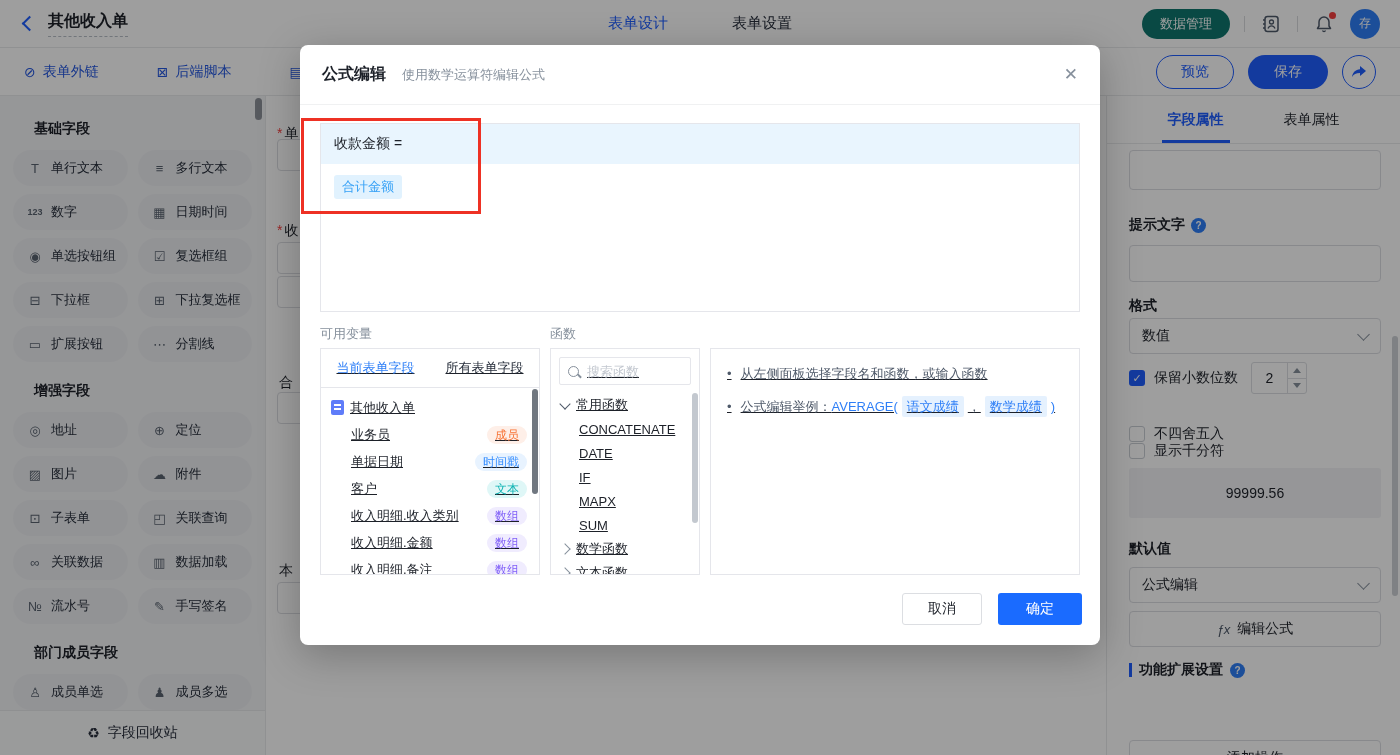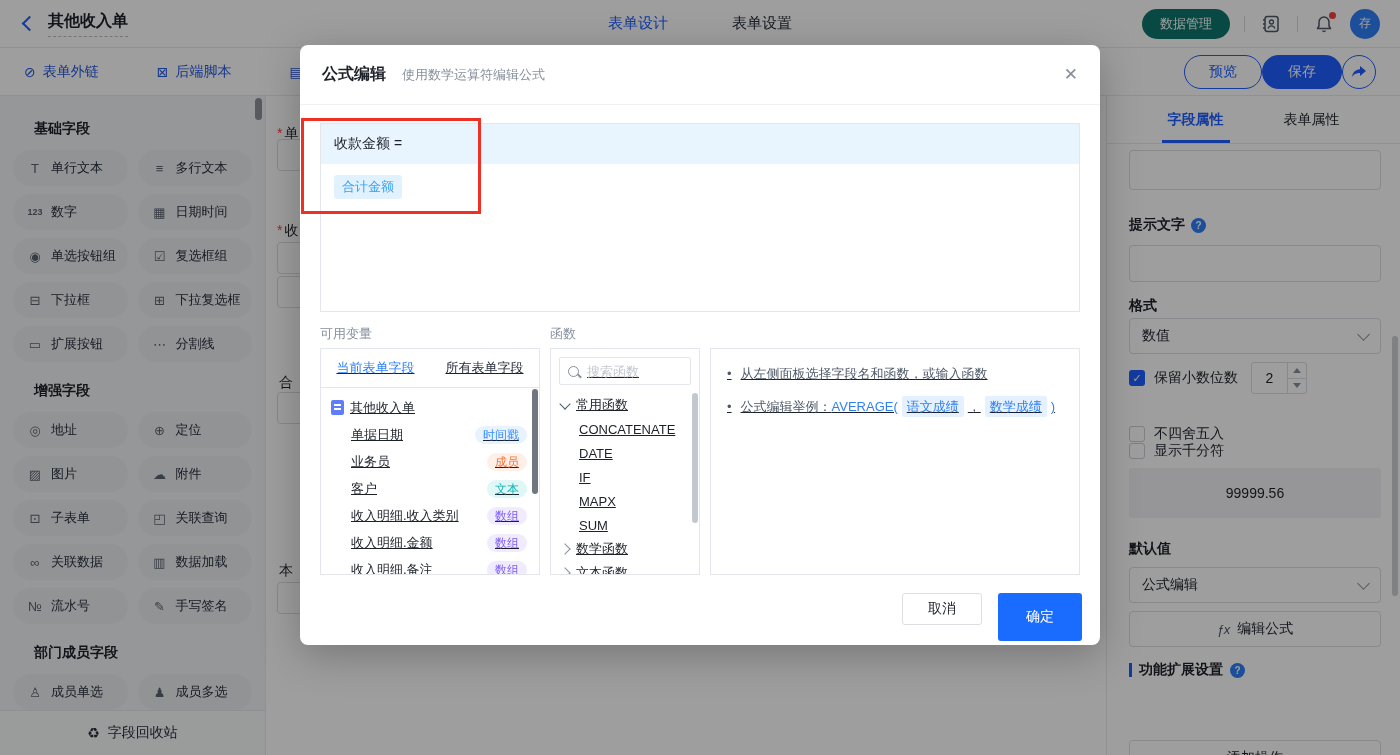--- a/index.html
+++ b/index.html
@@ -18,21 +18,21 @@
   .btn-green{height:30px;padding:0 18px;border-radius:15px;background:#0f766e;color:#fff;border:none;font-size:13px;cursor:pointer;}
   .vsep{width:1px;height:16px;background:#d8dade;}
   .icon-btn{position:relative;display:flex;align-items:center;justify-content:center;width:24px;height:24px;cursor:pointer;}
   .dot{position:absolute;width:7px;height:7px;border-radius:50%;background:#f53f3f;top:0;right:0;}
   .avatar{width:30px;height:30px;border-radius:50%;background:#2e7ff7;color:#fff;display:flex;align-items:center;justify-content:center;font-size:12px;cursor:pointer;}
   
   .subbar{position:absolute;top:48px;left:0;right:0;height:48px;background:#fff;border-bottom:1px solid #e9eaec;
           display:flex;align-items:center;padding:0 24px;box-sizing:border-box;z-index:1;}
   .sb-link{display:flex;align-items:center;gap:7px;color:#2457e0;font-size:14px;margin-right:58px;cursor:pointer;}
   .sb-ic{font-size:14px;}
-  .sb-right{margin-left:auto;display:flex;align-items:flex-start;}
+  .sb-right{margin-left:auto;display:flex;gap:14px;align-items:flex-start;}
   .btn-outline-blue{height:34px;padding:0 24px;border-radius:17px;border:1px solid #1f5eff;color:#1f5eff;background:#fff;font-size:14px;cursor:pointer;}
   .btn-blue{height:34px;padding:0 26px;border-radius:17px;border:none;color:#fff;background:#1f5eff;font-size:14px;cursor:pointer;}
   .btn-share{width:34px;height:34px;border-radius:50%;border:1px solid #1f5eff;background:#fff;display:flex;align-items:center;justify-content:center;cursor:pointer;}
   
   .sidebar{position:absolute;top:96px;left:0;width:266px;bottom:0;background:#f3f4f6;box-sizing:border-box;
            padding:16px 13px 0;z-index:1;border-right:1px solid #e9eaec;}
   .sec-title{font-size:14px;font-weight:bold;margin:8px 0 12px 21px;}
   .grid{display:grid;grid-template-columns:1fr 1fr;gap:8px 10px;margin-bottom:20px;}
   .pill{height:36px;border-radius:18px;background:#eceef1;display:flex;align-items:center;padding-left:13px;
         font-size:13px;gap:7px;color:#272e3b;cursor:grab;overflow:hidden;white-space:nowrap;}
@@ -116,21 +116,21 @@
   .fn-row{height:24px;display:flex;align-items:center;font-size:13px;padding:0 10px;gap:7px;cursor:pointer;}
   .fn-row.item{padding-left:28px;}
   .arr-dn{width:7px;height:7px;border-right:1.4px solid #4e5969;border-bottom:1.4px solid #4e5969;transform:rotate(45deg);margin-top:-3px;flex:0 0 auto;}
   .arr-rt{width:7px;height:7px;border-right:1.4px solid #86909c;border-bottom:1.4px solid #86909c;transform:rotate(-45deg);flex:0 0 auto;}
   .f-thumb{position:absolute;right:1px;top:44px;width:6px;height:130px;background:#c3c8cf;border-radius:3px;}
   .tip{display:flex;font-size:13px;color:#4e5969;line-height:21px;margin-bottom:12px;align-items:flex-start;flex-wrap:wrap;}
   .tip::before{content:"•";margin-right:9px;color:#4e5969;}
   .tip-token{background:#e5f1fe;color:#2e7ff7;padding:0 5px;border-radius:2px;margin:0 4px;cursor:pointer;}
   .tip-fn{color:#2e7ff7;}
   .btn-cancel{position:absolute;left:602px;top:548px;width:80px;height:32px;border:1px solid #dcdee2;border-radius:3px;background:#fff;font-size:14px;color:#1d2129;cursor:pointer;}
-  .btn-ok{position:absolute;left:698px;top:548px;width:84px;height:48px;border:none;border-radius:3px;background:#1a6bff;color:#fff;font-size:14px;cursor:pointer;}
+  .btn-ok{position:absolute;left:698px;top:548px;width:84px;height:32px;border:none;border-radius:3px;background:#1a6bff;color:#fff;font-size:14px;cursor:pointer;}
   
   .red-rect{position:absolute;left:301px;top:118px;width:180px;height:96px;border:3px solid #ee3124;box-sizing:border-box;z-index:60;pointer-events:none;}
 </style>
 </head>
 <body>
 
 <div class="screen">
 
   <header class="topbar">
     <span class="back">
@@ -395,26 +395,26 @@
       <div class="v-tabs">
         <span class="v-tab active">当前表单字段</span>
         <span class="v-tab">所有表单字段</span>
       </div>
       <div class="v-tree">
         <div class="v-row">
           <i class="doc-ic"></i>
           <span>其他收入单</span>
         </div>
         <div class="v-row child">
+            <span>业务员</span>
+            <span class="badge orange">成员</span>
+          </div>
+        <div class="v-row child">
             <span>单据日期</span>
             <span class="badge blue">时间戳</span>
-          </div>
-        <div class="v-row child">
-            <span>业务员</span>
-            <span class="badge orange">成员</span>
           </div>
         <div class="v-row child">
             <span>客户</span>
             <span class="badge teal">文本</span>
           </div>
         <div class="v-row child">
             <span>收入明细.收入类别</span>
             <span class="badge purple">数组</span>
           </div>
         <div class="v-row child">

